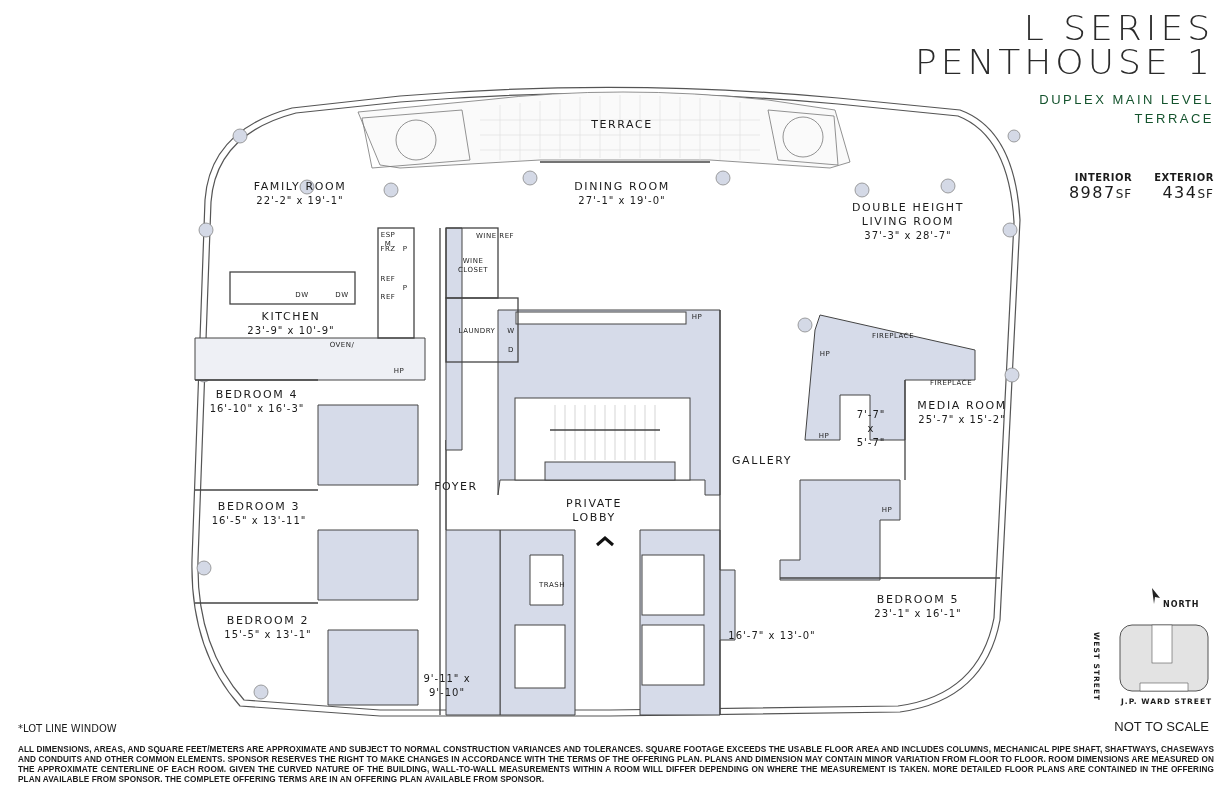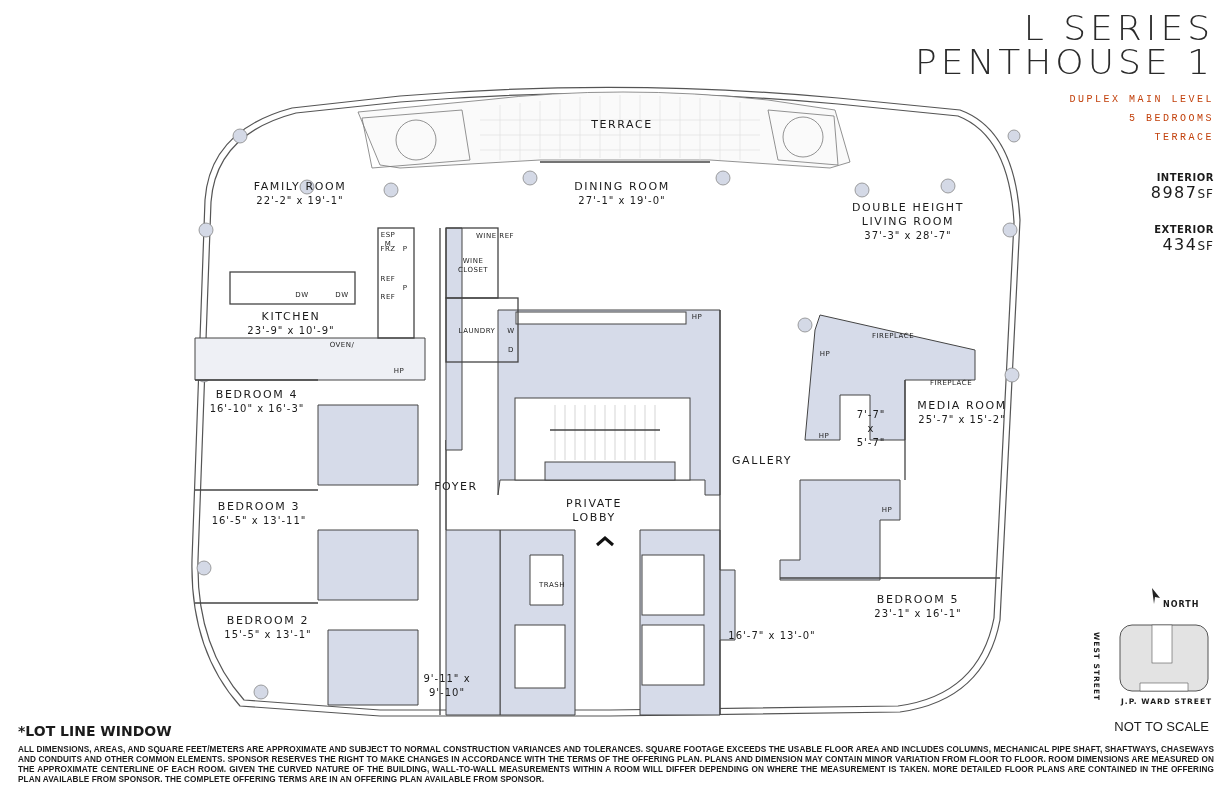--- a/index.html
+++ b/index.html
@@ -1,29 +1,29 @@
 <!DOCTYPE html>
 <html><head>
 <meta charset="utf-8">
 <style>
   html, body { margin: 0; padding: 0; background: #ffffff; }
   body { width: 1231px; height: 800px; position: relative; overflow: hidden; font-family: "DejaVu Sans", sans-serif; color: #1b1b1b; }
   .abs { position: absolute; }
   .title-block { position: absolute; right: 17px; top: 12px; text-align: right; }
   .title-line { font-family: "DejaVu Sans", sans-serif; font-weight: 200; font-size: 36px; letter-spacing: 4px; line-height: 34px; color: #2a2a2a; transform: scaleY(0.95); }
-  .sub-line { font-family: Liberation Mono, monospace; font-size: 10px; letter-spacing: 2.5px; line-height: 19px; color: #c2410c; }
-  .area-block { position: absolute; right: 17px; top: 172px; display: flex; gap: 22px; text-align: right; flex-direction: column; }
+  .sub-line { font-family: Liberation Sans, sans-serif; font-size: 13px; letter-spacing: 2.5px; line-height: 19px; color: #14532d; }
+  .area-block { position: absolute; right: 17px; top: 172px; display: flex; gap: 22px; text-align: right; }
   .area-label { font-size: 10px; font-weight: bold; letter-spacing: 0.5px; }
   .area-value { font-size: 16px; letter-spacing: 1.5px; }
   .area-unit { font-size: 12px; letter-spacing: 1px; }
   .room-label { position: absolute; text-align: center; font-size: 11px; letter-spacing: 1.6px; line-height: 14px; color: #1b1b1b; white-space: nowrap; transform: translateX(-50%); }
   .room-name { display: block; }
   .room-dim { display: block; font-size: 10px; letter-spacing: 1px; }
   .small-label { position: absolute; font-size: 7px; letter-spacing: 0.5px; color: #222; white-space: nowrap; transform: translate(-50%, -50%); text-align: center; line-height: 9px; }
-  .footnote { position: absolute; left: 18px; top: 723px; font-size: 14px; font-weight: bold; }
+  .footnote { position: absolute; left: 18px; top: 723px; font-size: 10px; font-weight: normal; }
   .disclaimer { position: absolute; left: 18px; top: 745px; width: 1196px; font-size: 8.2px; font-weight: bold; line-height: 10px; letter-spacing: 0.1px; text-align: justify; font-family: "Liberation Sans", sans-serif; }
   .not-to-scale { position: absolute; right: 22px; top: 719px; font-size: 13px; font-family: "Liberation Sans", sans-serif; margin-left: 48px; }
   .north-label { position: absolute; left: 1163px; top: 600px; font-size: 8px; font-weight: bold; letter-spacing: 1px; }
   .street-west { position: absolute; left: 1092px; top: 632px; font-size: 7.5px; font-weight: bold; letter-spacing: 1px; writing-mode: vertical-rl; }
   .street-jp { position: absolute; left: 1121px; top: 697px; font-size: 7.5px; font-weight: bold; letter-spacing: 1px; }
 </style>
 </head>
 <body>
 
 <svg class="abs" style="left:0;top:0" width="1231" height="800" viewBox="0 0 1231 800">
@@ -137,21 +137,20 @@
   </g>
   <path d="M1152,588 L1160,598 L1155,597 L1154,604 Z" fill="#222"></path>
   <path d="M597,545 L605,538 L613,545" stroke="#111" stroke-width="3" fill="none"></path>
 </svg>
 
 <div class="title-block">
   <div class="title-line">L SERIES</div>
   <div class="title-line">PENTHOUSE 1</div>
   <div style="height:10px"></div>
   <div class="sub-line">DUPLEX MAIN LEVEL</div>
-  <div class="sub-line">5 BEDROOMS</div>
   <div class="sub-line">TERRACE</div>
 </div>
 <div class="area-block">
   <div>
     <div class="area-label">INTERIOR</div>
     <div><span class="area-value">8987</span><span class="area-unit">SF</span></div>
   </div>
   <div>
     <div class="area-label">EXTERIOR</div>
     <div><span class="area-value">434</span><span class="area-unit">SF</span></div>

